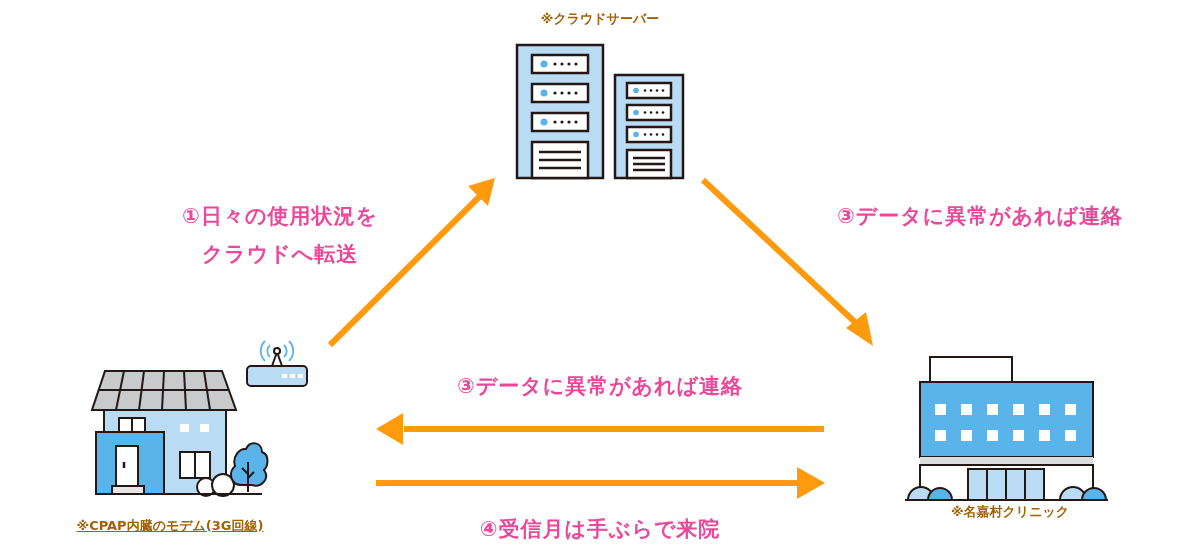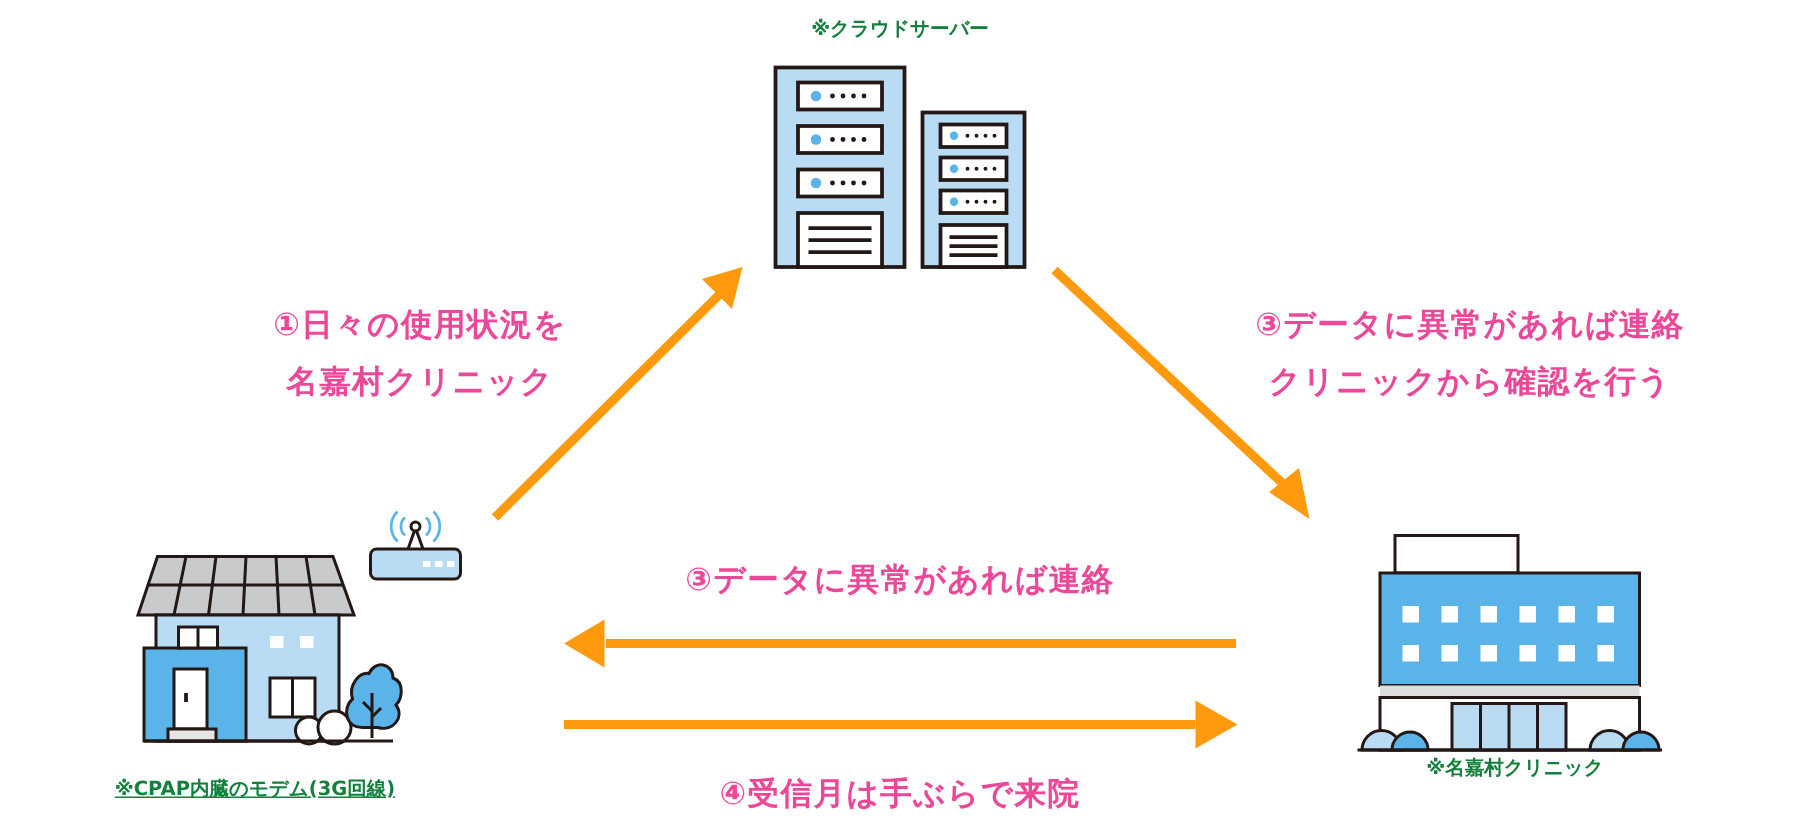--- a/index.html
+++ b/index.html
@@ -1,40 +1,39 @@
 <!DOCTYPE html>
 <html><head>
 <meta charset="utf-8">
 <style>
   html, body { margin: 0; padding: 0; background: #ffffff; }
   body { width: 1200px; height: 560px; position: relative; overflow: hidden;
          font-family: "DejaVu Sans", sans-serif; }
   .stage { position: absolute; left: 0; top: 0; width: 1200px; height: 560px; }
-  .lbl { position: absolute; color: #15803d; font-weight: bold; font-size: 13px;
+  .lbl { position: absolute; color: #a16207; font-weight: bold; font-size: 13px;
          white-space: nowrap; text-align: center; }
   .step { position: absolute; color: #ec4899; font-weight: bold; font-size: 21px;
           line-height: 38px; text-align: center; white-space: nowrap; letter-spacing: 1px; }
   svg { position: absolute; left: 0; top: 0; }
 </style>
 </head>
 <body>
 
 <div class="stage">
 
   <div class="lbl" style="left:500px; top:10px; width:200px;">※クラウドサーバー</div>
   <div class="lbl" style="left:40px; top:517px; width:260px;text-decoration:underline;">※CPAP内臓のモデム(3G回線)</div>
   <div class="lbl" style="left:910px; top:503px; width:200px;">※名嘉村クリニック</div>
 
   <div class="step" style="left:150px; top:197px; width:260px;">
     <div>①日々の使用状況を</div>
-    <div>名嘉村クリニック</div>
+    <div>クラウドへ転送</div>
   </div>
   <div class="step" style="left:810px; top:197px; width:340px;">
     <div>③データに異常があれば連絡</div>
-    <div>クリニックから確認を行う</div>
   </div>
   <div class="step" style="left:440px; top:510px; width:320px;">
     <div>④受信月は手ぶらで来院</div>
   </div>
   <div class="step" style="left:420px; top:367px; width:360px;">
     <div>③データに異常があれば連絡</div>
   </div>
 
   <svg width="1200" height="560" viewBox="0 0 1200 560">
 

